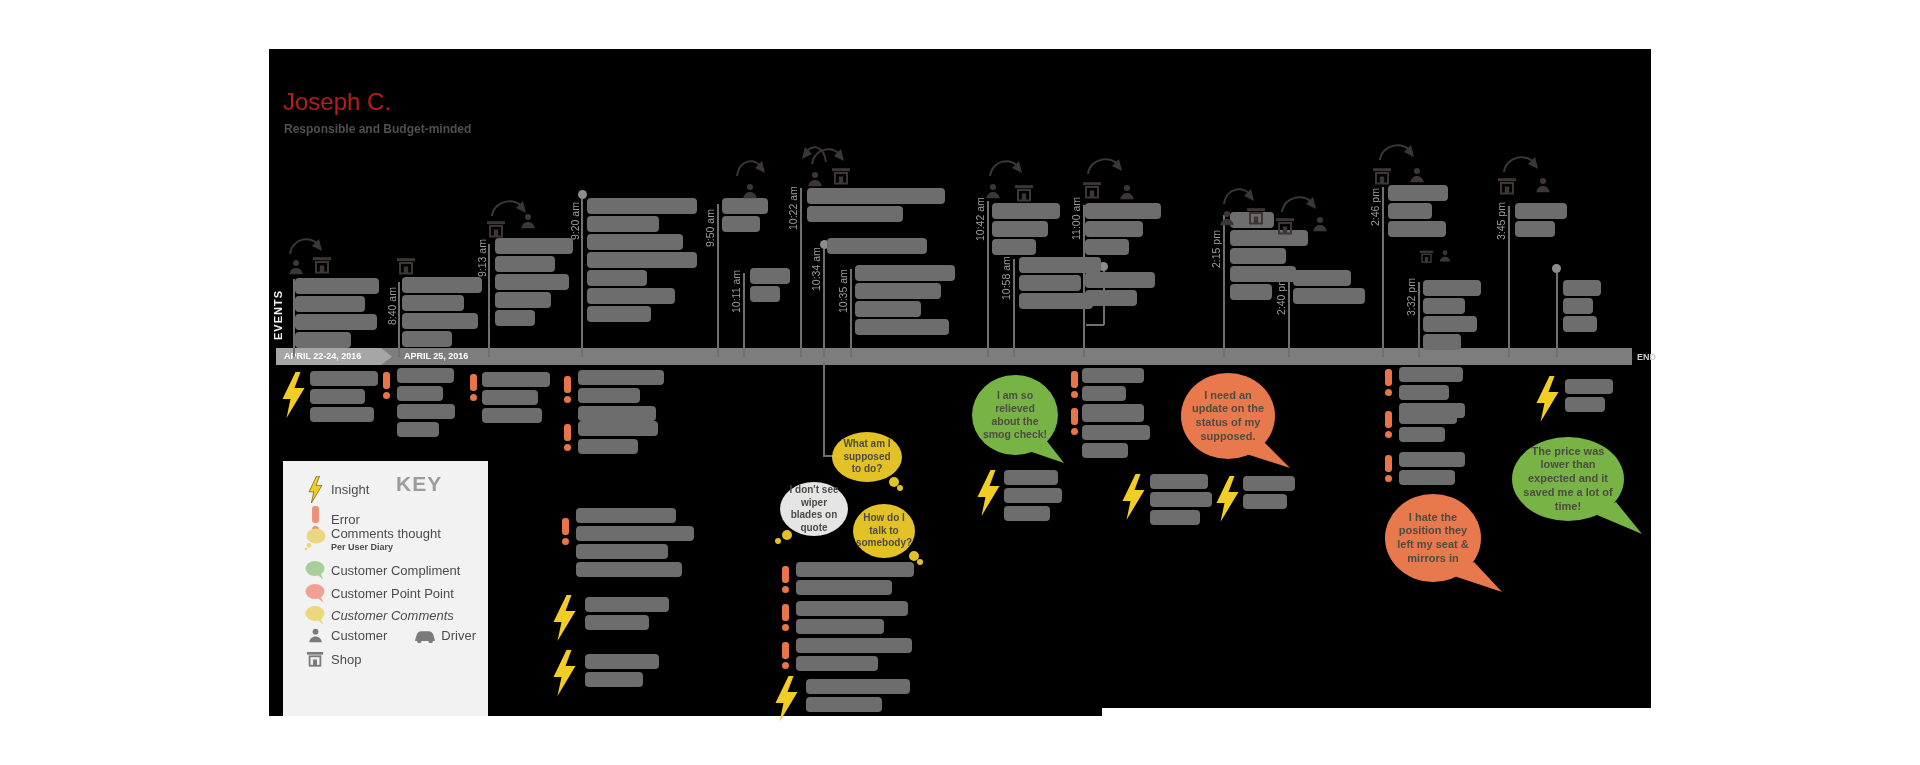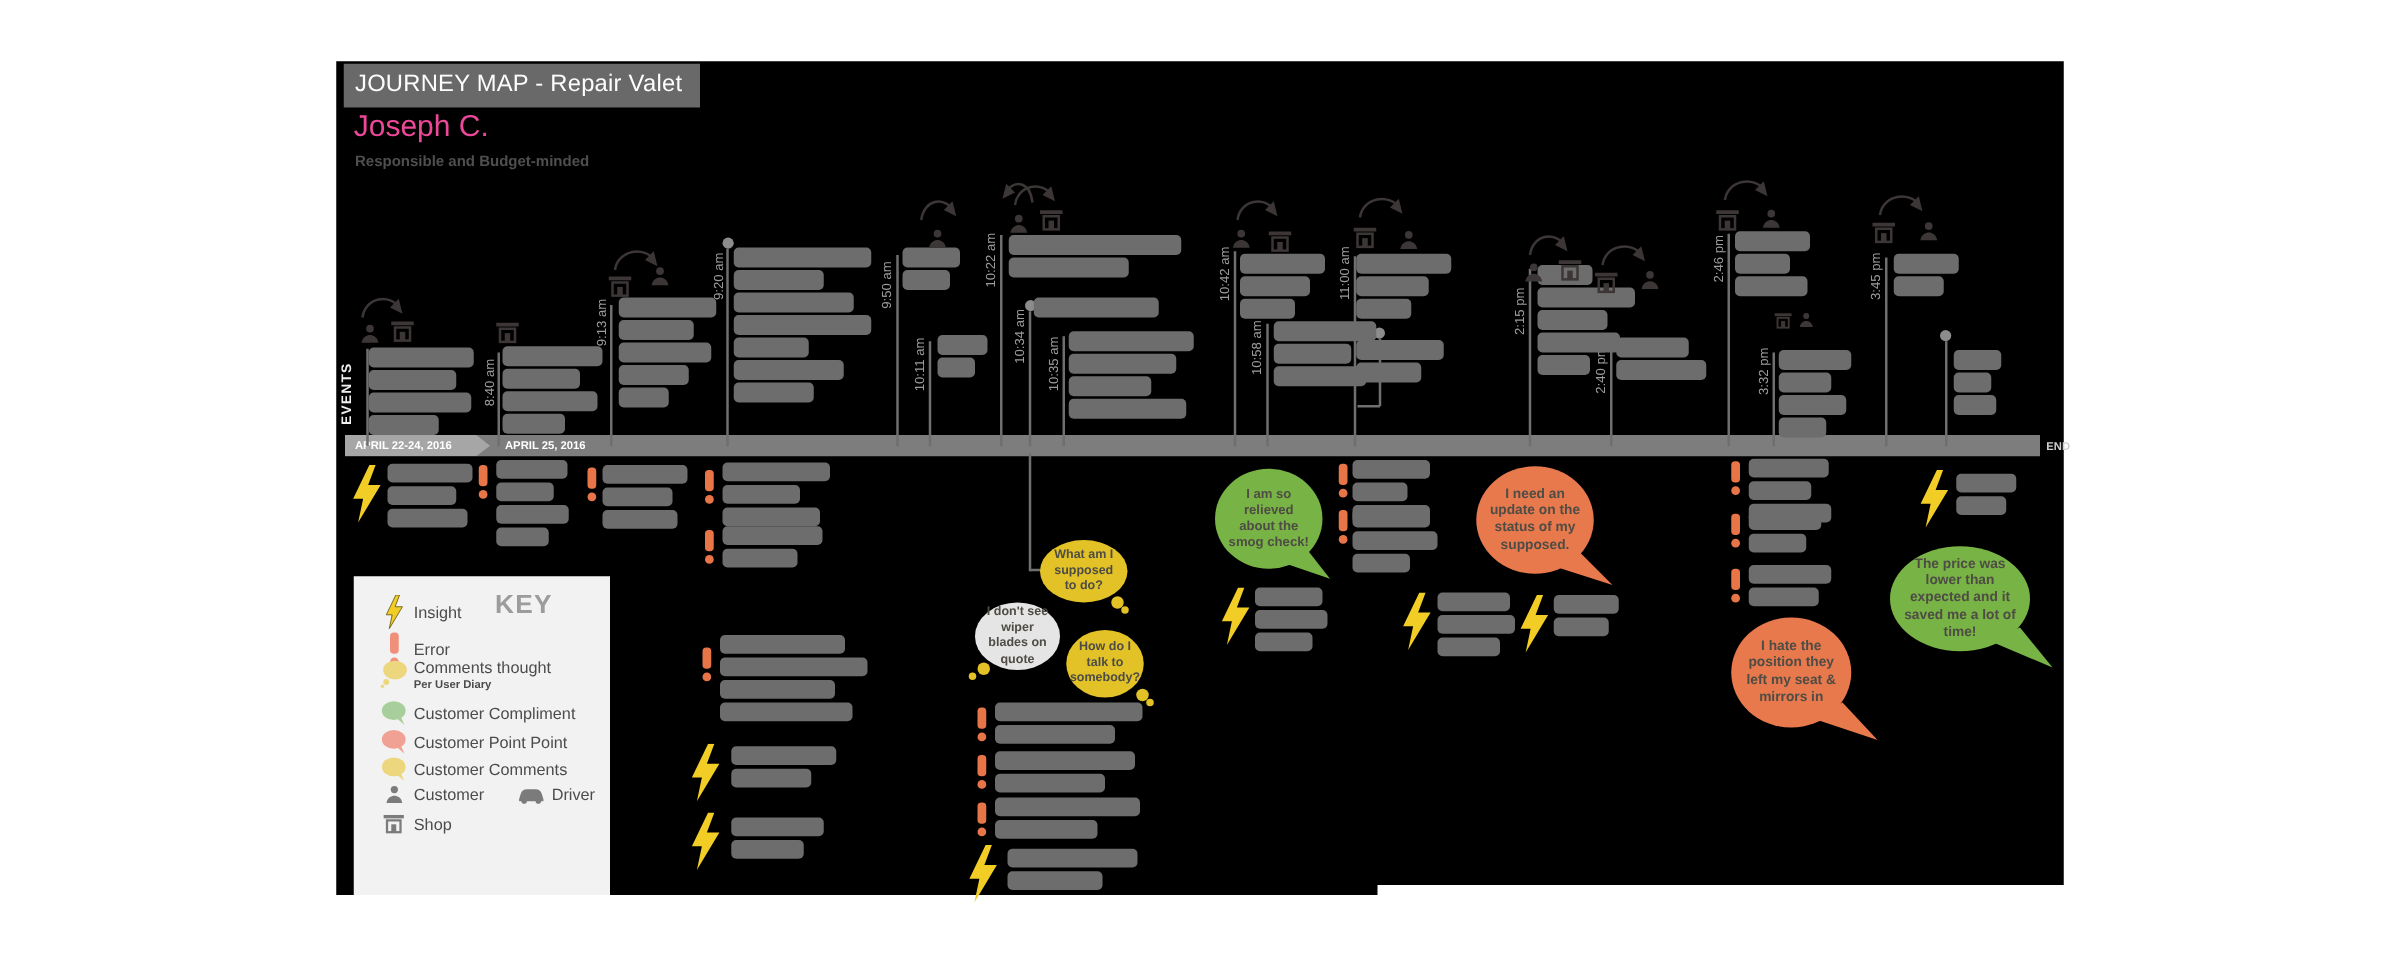--- a/index.html
+++ b/index.html
@@ -1,21 +1,21 @@
 <!DOCTYPE html>
 <html><head>
 <meta charset="utf-8">
 <style>
   html,body{margin:0;padding:0;background:#fff;}
   .stage{position:relative;width:1920px;height:765px;background:#fff;overflow:hidden;
          font-family:"Liberation Sans",sans-serif;}
   .canvas{position:absolute;background:#000;}
   .title-box{position:absolute;left:275px;top:51px;background:#696969;color:#fdfdfd;
              font-size:19px;padding:6px 14px 7px 9px;letter-spacing:.2px;}
-  .persona-name{position:absolute;left:283px;top:88px;color:#ec4899;font-size:24px;}
+  .persona-name{position:absolute;left:283px;top:88px;color:#b91c1c;font-size:24px;}
   .persona-desc{position:absolute;left:284px;top:122px;color:#4f4f4f;font-size:12px;font-weight:bold;}
   .events-label{position:absolute;left:272px;top:340px;color:#efefef;font-size:11px;font-weight:bold;
                 letter-spacing:1px;white-space:nowrap;transform-origin:0 0;transform:rotate(-90deg);}
   .timeline-bar{position:absolute;left:276px;top:348px;width:1356px;height:17px;background:#7d7d7d;}
   .phase1{position:absolute;left:0;top:0;width:116px;height:17px;background:#a6a6a6;color:#fff;
           font-size:9px;font-weight:bold;line-height:17px;padding-left:8px;box-sizing:border-box;
           white-space:nowrap;clip-path:polygon(0 0,calc(100% - 11px) 0,100% 50%,calc(100% - 11px) 100%,0 100%);}
   .phase2{position:absolute;left:128px;top:0;height:17px;color:#fff;font-size:9px;font-weight:bold;
           line-height:17px;white-space:nowrap;}
   .end-label{position:absolute;left:1637px;top:352px;color:#cfcfcf;font-size:9px;font-weight:bold;}
@@ -90,21 +90,20 @@
       <g>
         <path d="M1504,172 C1506,156 1528,152 1536,165" fill="none" stroke="#3c3736" stroke-width="2"></path>
         <polygon points="1538,169 1528,164 1535,157" fill="#3c3736"></polygon>
       </g>
       <polygon points="1020,448 1046,440 1064,463" fill="#77b345"></polygon>
       <polygon points="1240,452 1264,442 1290,468" fill="#e8794d"></polygon>
       <polygon points="1448,574 1474,562 1502,592" fill="#e8794d"></polygon>
       <polygon points="1590,512 1616,502 1642,534" fill="#77b345"></polygon>
     </svg>
 
-  <div class="title-box">JOURNEY MAP - Repair Valet</div>
   <div class="persona-name">Joseph C.</div>
   <div class="persona-desc">Responsible and Budget-minded</div>
   <div class="events-label">EVENTS</div>
 
   <div class="timeline-bar">
     <div class="phase1">APRIL 22-24, 2016</div>
     <div class="phase2">APRIL 25, 2016</div>
   </div>
   <div class="end-label">END</div>
 
@@ -578,21 +577,21 @@
               <svg width="23" height="21" viewBox="0 0 23 21">
                 <ellipse cx="11" cy="8.5" rx="9.5" ry="7.5" fill="#f0a193"></ellipse>
                 <path d="M13.5 14.5 L19.5 20 L16.5 13 z" fill="#f0a193"></path>
               </svg>
             </span>
             <div>
               <div class="key-label">Customer Point Point</div>
             </div>
           </div>
         </div>
-        <div class="key-row" style="top: 144px;">
+        <div class="key-row" style="top: 144px; font-style: italic;">
           <div class="key-cell">
             <span class="key-ic">
               <svg width="23" height="21" viewBox="0 0 23 21">
                 <ellipse cx="11" cy="8.5" rx="9.5" ry="7.5" fill="#ecd77e"></ellipse>
                 <path d="M13.5 14.5 L19.5 20 L16.5 13 z" fill="#ecd77e"></path>
               </svg>
             </span>
             <div>
               <div class="key-label">Customer Comments</div>
             </div>

